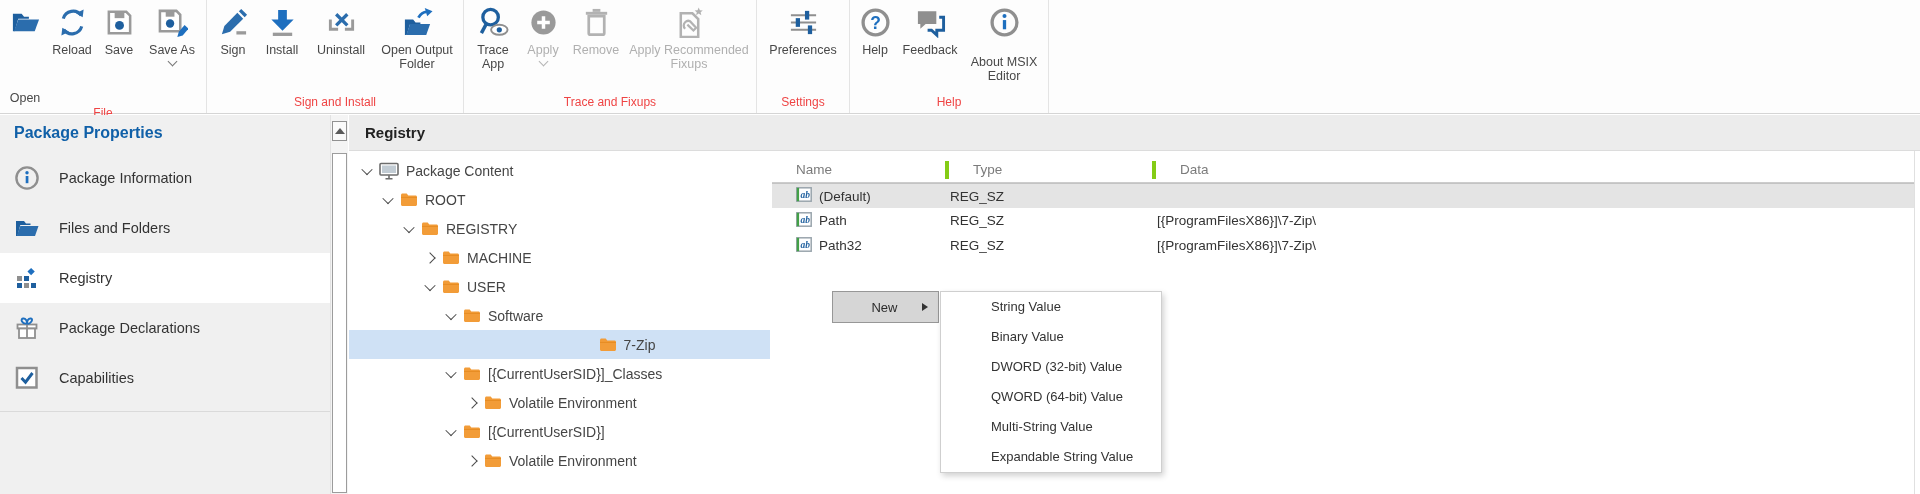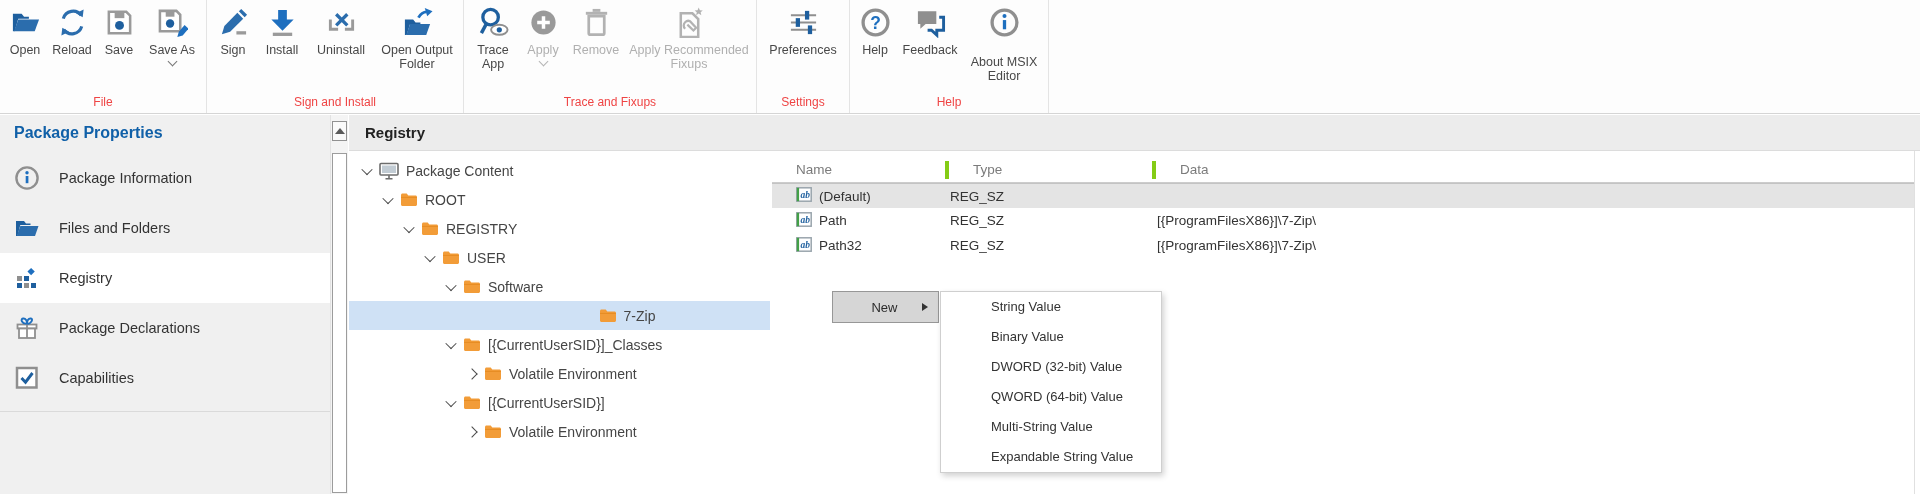--- a/index.html
+++ b/index.html
@@ -86,21 +86,21 @@
   .sm-item { height:30px; line-height:30px; padding-left:50px; font-size:13px; color:#333;
              white-space:nowrap; cursor:pointer; }
 </style>
 </head>
 <body>
 
 <div id="app">
   <div class="ribbon">
       <div class="rgroup">
         <div class="rrow">
-          <div class="rbtn" style="width: 44px;">
+          <div class="rbtn" style="width: 44px; gap: 48px;">
             <span class="ricon">
               <svg viewBox="0 0 32 32">
                 <path d="M3 7h9l2.5 3h5v2H8.5L4.8 25H3z" fill="#1e5f9e"></path>
                 <path d="M8.5 13H30l-4.5 12H4.2z" fill="#2b6dad"></path>
               </svg>
             </span>
             <span class="rlabel">Open</span>
           </div>
           <div class="rbtn" style="width: 50px;">
             <span class="ricon">
@@ -372,20 +372,30 @@
         </div>
         <div class="trow" style="padding-left: 56px;">
           <span class="chev down"></span>
           <span class="ticon folder">
             <svg viewBox="0 0 18 15">
               <path d="M1 3c0-.8.7-1.5 1.5-1.5h4.2L8.3 3.4h7.2c.8 0 1.5.7 1.5 1.5v7.6c0 .8-.7 1.5-1.5 1.5h-13C1.7 14 1 13.3 1 12.5z" fill="#f29c38"></path>
               <path d="M1 5.4h16" stroke="#e68b22" stroke-width="1"></path>
             </svg>
           </span>
           <span class="tlabel">REGISTRY</span>
+        </div>
+        <div class="trow" style="padding-left: 77px;">
+          <span class="chev right"></span>
+          <span class="ticon folder">
+            <svg viewBox="0 0 18 15">
+              <path d="M1 3c0-.8.7-1.5 1.5-1.5h4.2L8.3 3.4h7.2c.8 0 1.5.7 1.5 1.5v7.6c0 .8-.7 1.5-1.5 1.5h-13C1.7 14 1 13.3 1 12.5z" fill="#f29c38"></path>
+              <path d="M1 5.4h16" stroke="#e68b22" stroke-width="1"></path>
+            </svg>
+          </span>
+          <span class="tlabel">MACHINE</span>
         </div>
         <div class="trow" style="padding-left: 77px;">
           <span class="chev down"></span>
           <span class="ticon folder">
             <svg viewBox="0 0 18 15">
               <path d="M1 3c0-.8.7-1.5 1.5-1.5h4.2L8.3 3.4h7.2c.8 0 1.5.7 1.5 1.5v7.6c0 .8-.7 1.5-1.5 1.5h-13C1.7 14 1 13.3 1 12.5z" fill="#f29c38"></path>
               <path d="M1 5.4h16" stroke="#e68b22" stroke-width="1"></path>
             </svg>
           </span>
           <span class="tlabel">USER</span>

